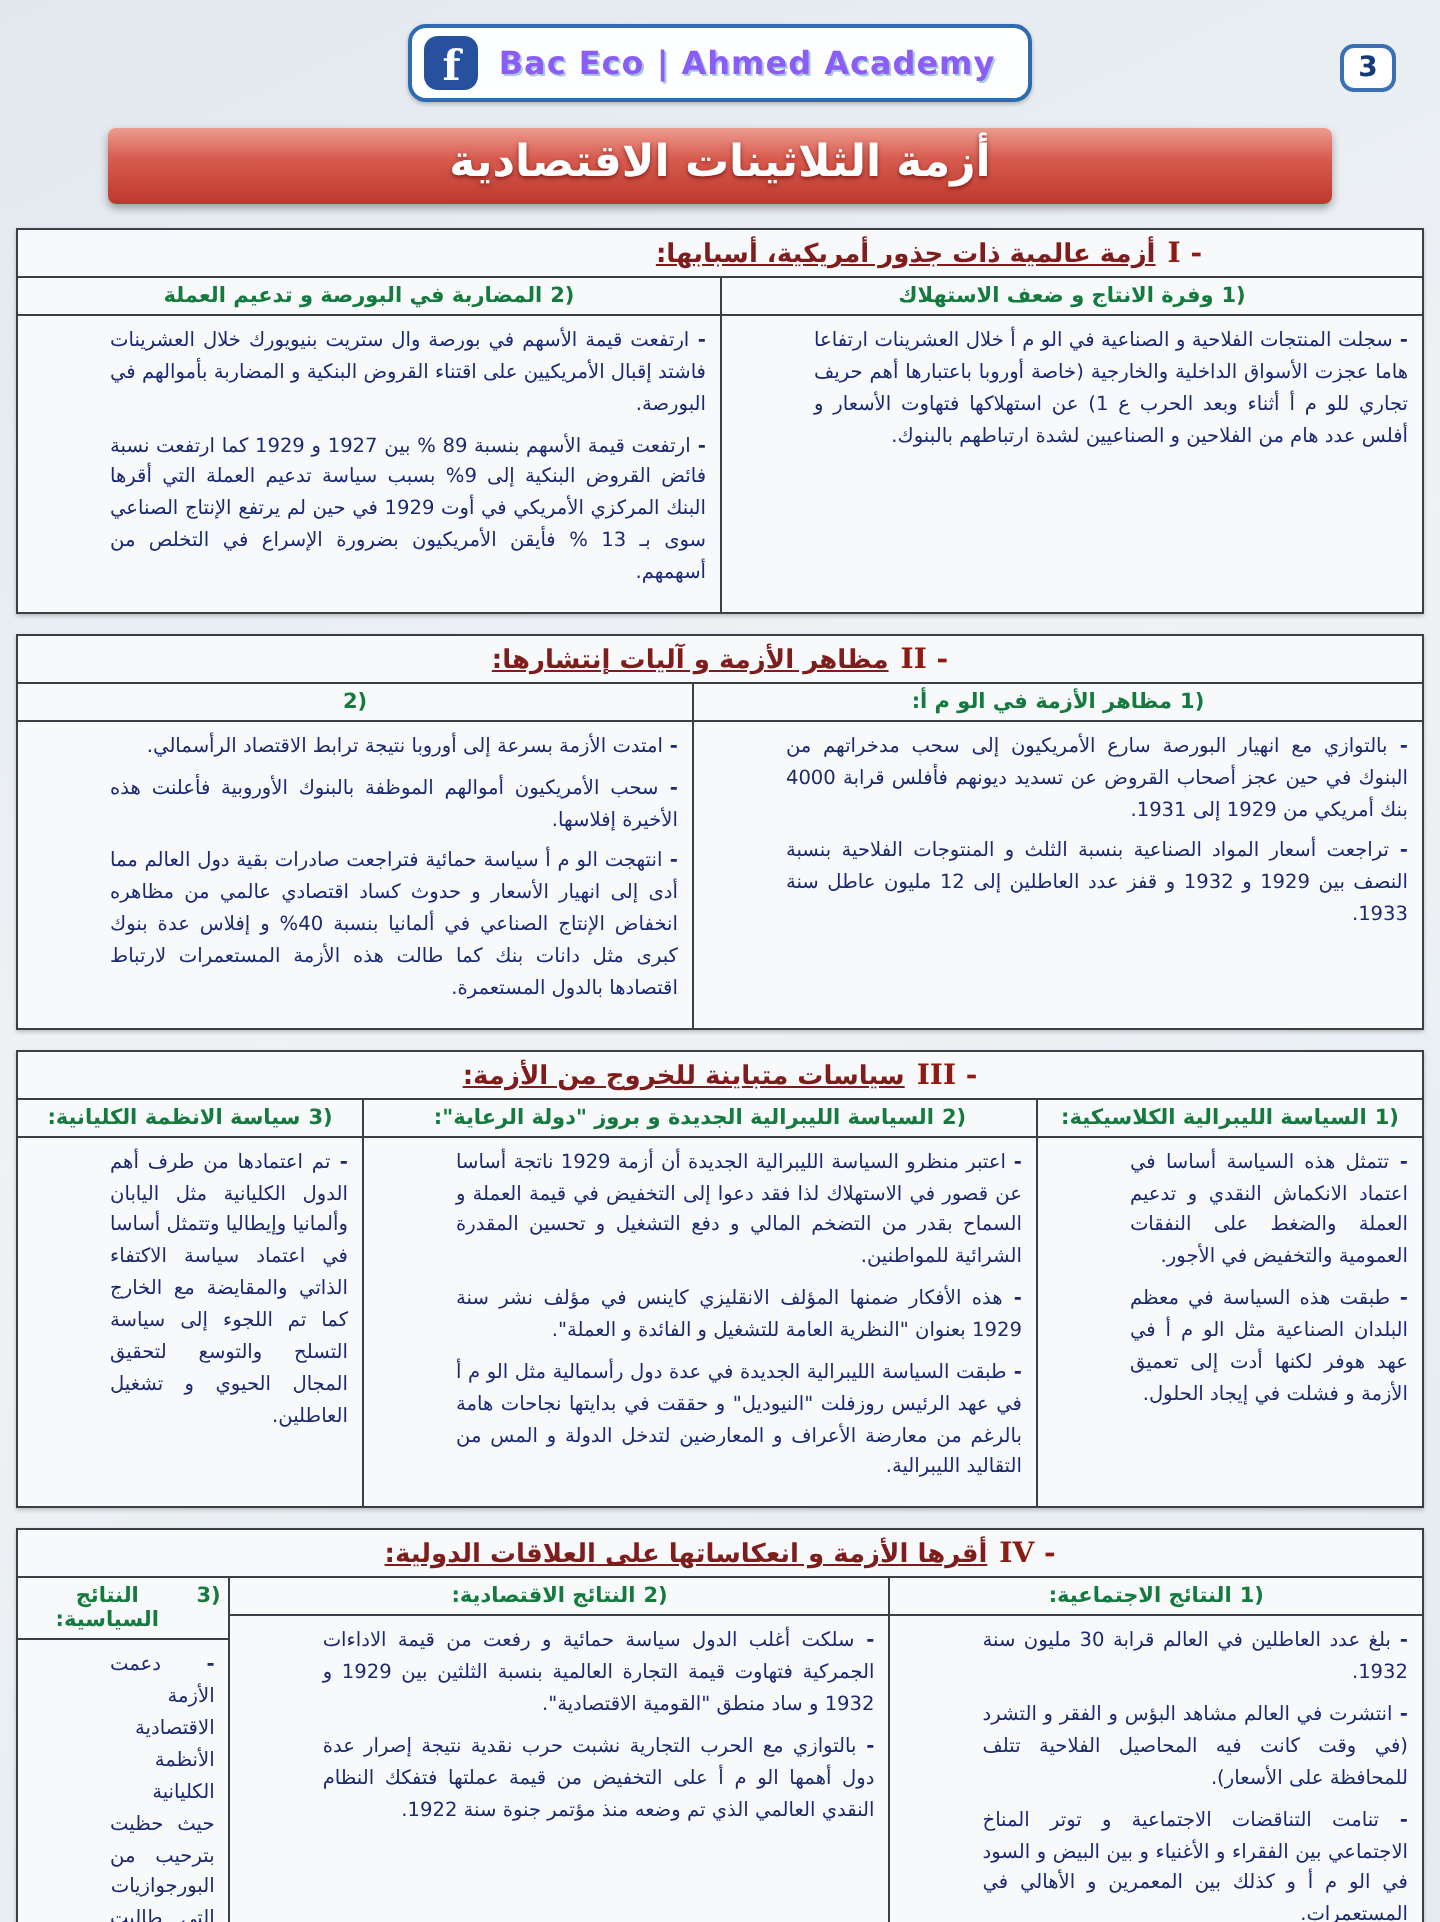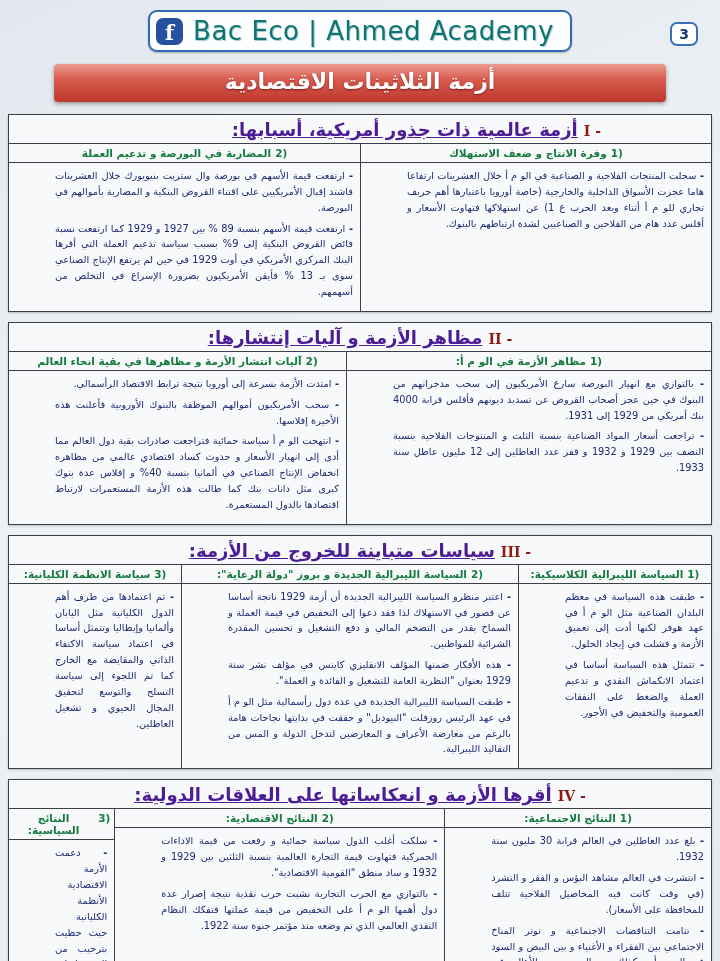--- a/index.html
+++ b/index.html
@@ -22,21 +22,21 @@
     box-shadow: 0 0 0 2px #ffffff inset, 0 1px 2px rgba(0,0,0,.25);
     padding: 4px 16px 4px 6px;
   }
   .fb-icon {
     width: 27px; height: 27px; background: #27509e; color: #fff;
     border-radius: 7px; display: flex; align-items: flex-end; justify-content: center;
     font-weight: bold; font-size: 21px; line-height: 1.05;
     font-family: "DejaVu Serif", serif;
   }
   .brand-text {
-    font-size: 26px; font-weight: normal; color: #0f766e;
+    font-size: 16px; font-weight: bold; color: #8b5cf6;
     text-shadow: 1px 1px 0 #a8c9dc; letter-spacing: .5px; white-space: nowrap;
   }
   .page-num {
     position: absolute; right: 14px; top: 14px;
     min-width: 28px; height: 24px; padding: 0 6px;
     background: #fff; border: 2px solid #3a71b5; border-radius: 7px;
     display: flex; align-items: center; justify-content: center;
     color: #143a7a; font-weight: bold; font-size: 14px;
   }
   
@@ -52,21 +52,21 @@
     margin: 0 0 10px; border: 1px solid #3c3f45;
     background: #f7f9fb; box-shadow: 0 1px 2px rgba(0,0,0,.22);
   }
   .sec-heading {
     display: flex; align-items: baseline; gap: 6px;
     padding: 4px 12px 3px; font-weight: bold;
   }
   .sec-heading.center { justify-content: center; }
   .sec-heading.right-lean { padding-right: 110px; }
   .sec-numeral { color: #8e1b12; font-size: 14px; font-family: "DejaVu Serif", serif; }
-  .sec-title { color: #4c1d95; font-size: 18px; text-decoration: underline; }
+  .sec-title { color: #7f1d1d; font-size: 13px; text-decoration: underline; }
   .cols { display: flex; align-items: stretch; border-top: 1px solid #3c3f45; }
   .col { border-left: 1px solid #3c3f45; display: flex; flex-direction: column; }
   .col:last-child { border-left: none; }
   .col-header {
     display: flex; justify-content: center; align-items: baseline; gap: 4px;
     padding: 3px 4px; border-bottom: 1px solid #3c3f45;
     font-weight: bold; font-size: 10.5px; color: #157a3d; text-align: center;
   }
   .col-num { white-space: nowrap; }
   .col-title { }
@@ -143,21 +143,20 @@
           <span class="col-title">مظاهر الأزمة في الو م أ:</span>
         </div>
         <div class="col-body">
           <p class="item">بالتوازي مع انهيار البورصة سارع الأمريكيون إلى سحب مدخراتهم من البنوك في حين عجز أصحاب القروض عن تسديد ديونهم فأفلس قرابة 4000 بنك أمريكي من 1929 إلى 1931.</p>
           <p class="item">تراجعت أسعار المواد الصناعية بنسبة الثلث و المنتوجات الفلاحية بنسبة النصف بين 1929 و 1932 و قفز عدد العاطلين إلى 12 مليون عاطل سنة 1933.</p>
         </div>
       </div>
       <div class="col">
         <div class="col-header">
           <bdi dir="ltr" class="col-num">2)</bdi>
-          <span class="col-title">آليات انتشار الأزمة و مظاهرها في بقية انحاء العالم</span>
         </div>
         <div class="col-body">
           <p class="item">امتدت الأزمة بسرعة إلى أوروبا نتيجة ترابط الاقتصاد الرأسمالي.</p>
           <p class="item">سحب الأمريكيون أموالهم الموظفة بالبنوك الأوروبية فأعلنت هذه الأخيرة إفلاسها.</p>
           <p class="item">انتهجت الو م أ سياسة حمائية فتراجعت صادرات بقية دول العالم مما أدى إلى انهيار الأسعار و حدوث كساد اقتصادي عالمي من مظاهره انخفاض الإنتاج الصناعي في ألمانيا بنسبة 40% و إفلاس عدة بنوك كبرى مثل دانات بنك كما طالت هذه الأزمة المستعمرات لارتباط اقتصادها بالدول المستعمرة.</p>
         </div>
       </div>
     </div>
   </section>
 
@@ -166,22 +165,22 @@
       <bdi dir="ltr" class="sec-numeral">III -</bdi>
       <span class="sec-title">سياسات متباينة للخروج من الأزمة:</span>
     </div>
     <div class="cols">
       <div class="col">
         <div class="col-header">
           <bdi dir="ltr" class="col-num">1)</bdi>
           <span class="col-title">السياسة الليبرالية الكلاسيكية:</span>
         </div>
         <div class="col-body">
+          <p class="item">تتمثل هذه السياسة أساسا في اعتماد الانكماش النقدي و تدعيم العملة والضغط على النفقات العمومية والتخفيض في الأجور.</p>
           <p class="item">طبقت هذه السياسة في معظم البلدان الصناعية مثل الو م أ في عهد هوفر لكنها أدت إلى تعميق الأزمة و فشلت في إيجاد الحلول.</p>
-          <p class="item">تتمثل هذه السياسة أساسا في اعتماد الانكماش النقدي و تدعيم العملة والضغط على النفقات العمومية والتخفيض في الأجور.</p>
         </div>
       </div>
       <div class="col">
         <div class="col-header">
           <bdi dir="ltr" class="col-num">2)</bdi>
           <span class="col-title">السياسة الليبرالية الجديدة و بروز "دولة الرعاية":</span>
         </div>
         <div class="col-body">
           <p class="item">اعتبر منظرو السياسة الليبرالية الجديدة أن أزمة 1929 ناتجة أساسا عن قصور في الاستهلاك لذا فقد دعوا إلى التخفيض في قيمة العملة و السماح بقدر من التضخم المالي و دفع التشغيل و تحسين المقدرة الشرائية للمواطنين.</p>
           <p class="item">هذه الأفكار ضمنها المؤلف الانقليزي كاينس في مؤلف نشر سنة 1929 بعنوان "النظرية العامة للتشغيل و الفائدة و العملة".</p>

